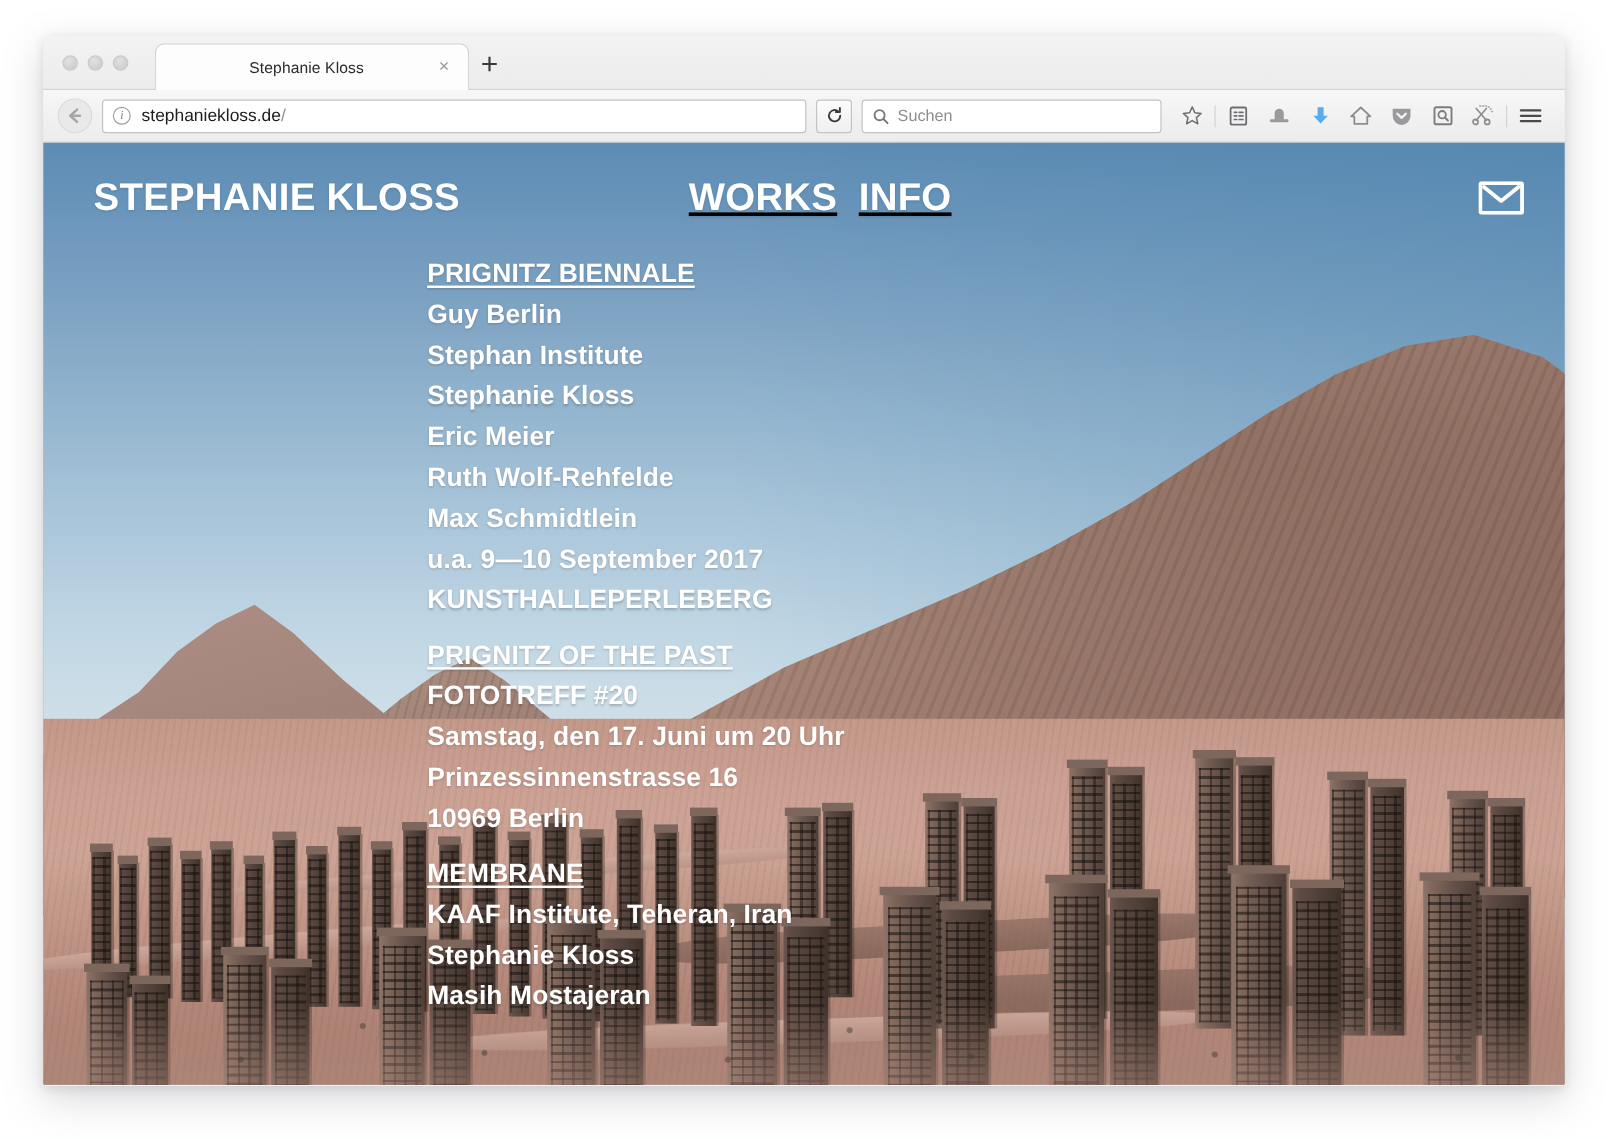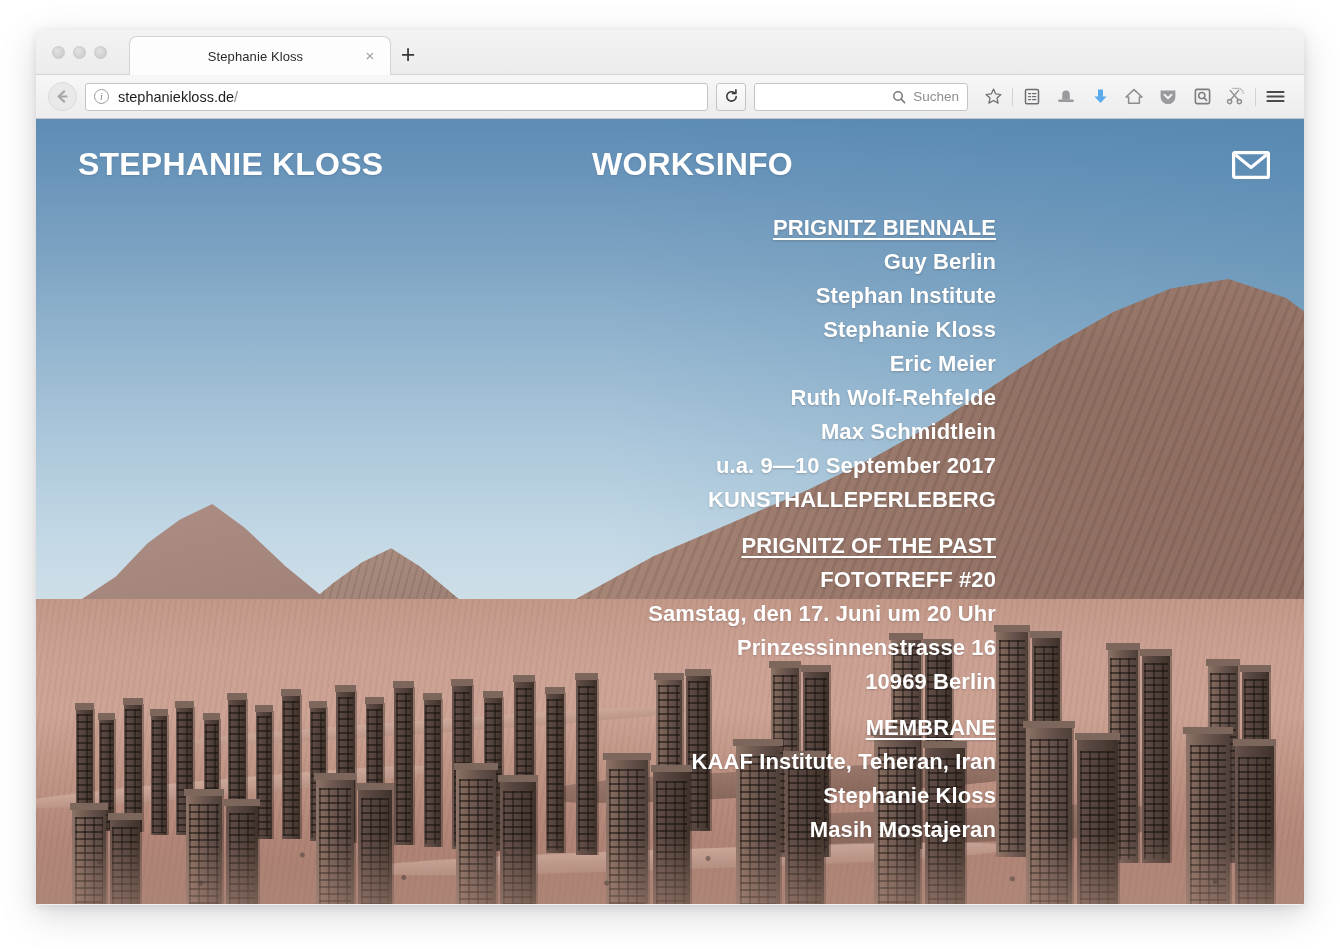--- a/index.html
+++ b/index.html
@@ -120,25 +120,24 @@
 
   .reload-btn {
     width: 30px; height: 28px;
     background: linear-gradient(#fcfcfc, #f0f0f0);
     border: 1px solid #c4c4c6; border-radius: 3px;
     display: flex; align-items: center; justify-content: center;
     flex: 0 0 auto;
   }
 
   .search-box {
-    width: 214px; height: 28px;
+    width: 250px; height: 28px;
     background: #ffffff; border: 1px solid #c4c4c6; border-radius: 3px;
     display: flex; align-items: center; padding: 0 8px;
     flex: 0 0 auto;
-    justify-content: flex-end;
   }
   .search-box .ph { font-size: 13.5px; color: #8d8d90; margin-left: 7px; }
 
   .tool-icons { display: flex; align-items: center; gap: 0px; flex: 0 0 auto; }
   .tool-icons .ti {
     width: 34px; height: 30px;
     display: flex; align-items: center; justify-content: center;
   }
   .vsep { width: 1px; height: 18px; background: #d2d2d4; margin: 0 2px; }
 
@@ -293,39 +292,39 @@
     z-index: 20;
   }
   .brand {
     position: absolute; left: 42px; top: 27px;
     font-size: 32px; font-weight: 700; color: #ffffff;
     letter-spacing: .2px;
     text-shadow: 0 1px 2px rgba(40,60,80,.22);
     white-space: nowrap;
   }
   .nav-links {
-    position: absolute; left: 556px; top: 27px;
-    display: flex; 
+    position: absolute; left: 538px; top: 27px;
+    display: flex; gap: 18px; text-decoration: underline;
   }
   .nav-links a {
     font-size: 32px; font-weight: 700; color: #ffffff;
     text-decoration: none; letter-spacing: .2px;
     text-shadow: 0 1px 2px rgba(40,60,80,.22);
   }
   .mail-btn {
     position: absolute; right: 34px; top: 32px;
     width: 38px; height: 28px;
   }
 
   .content {
     position: absolute; left: 320px; top: 92px;
     z-index: 20;
     width: 640px;
   }
-  .block { margin-bottom: 12px; text-align: right; }
+  .block { margin-bottom: 12px; }
   .block .line {
     font-size: 22px;
     font-weight: 700;
     color: #ffffff;
     line-height: 34px;
     letter-spacing: .1px;
     white-space: nowrap;
     text-shadow: 0 1px 2px rgba(60,50,45,.28);
   }
   .block .line.heading { text-decoration: underline; text-underline-offset: 3px; }

